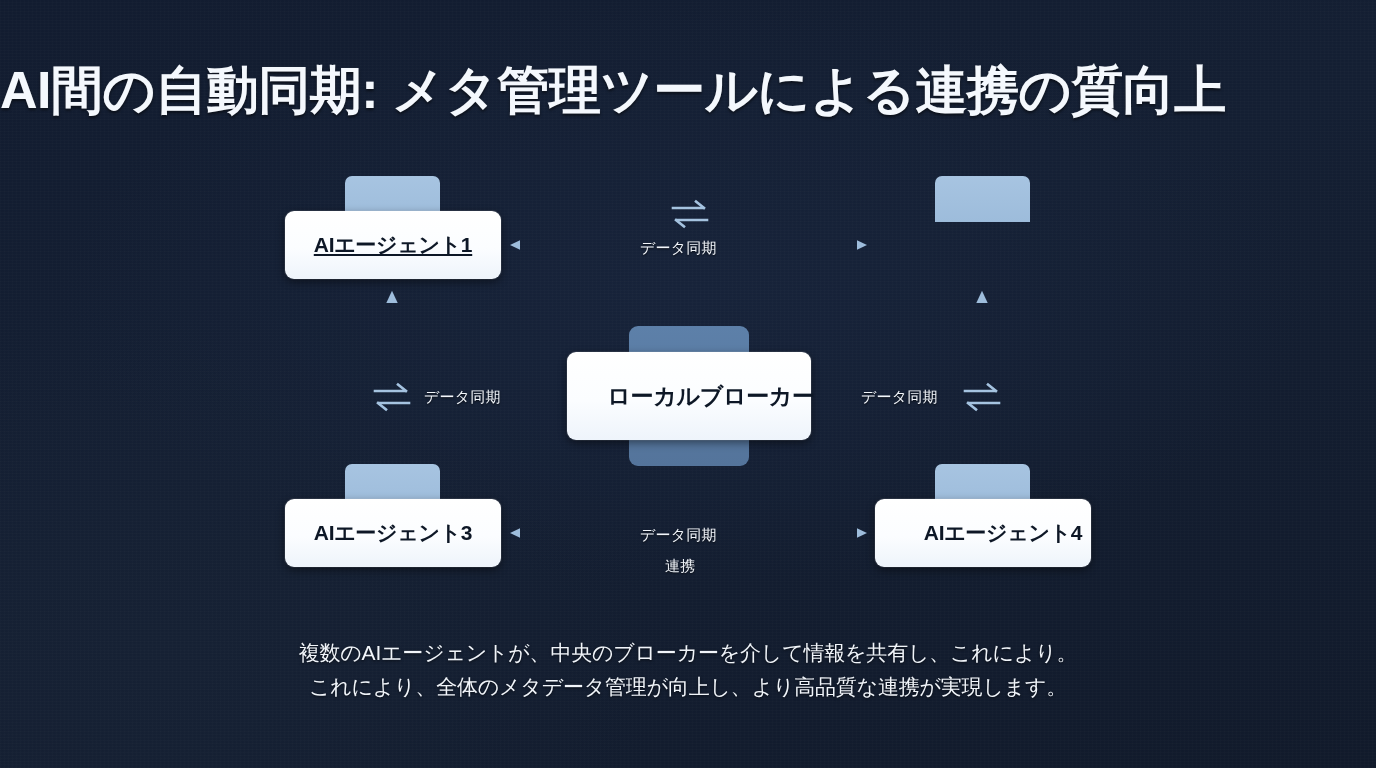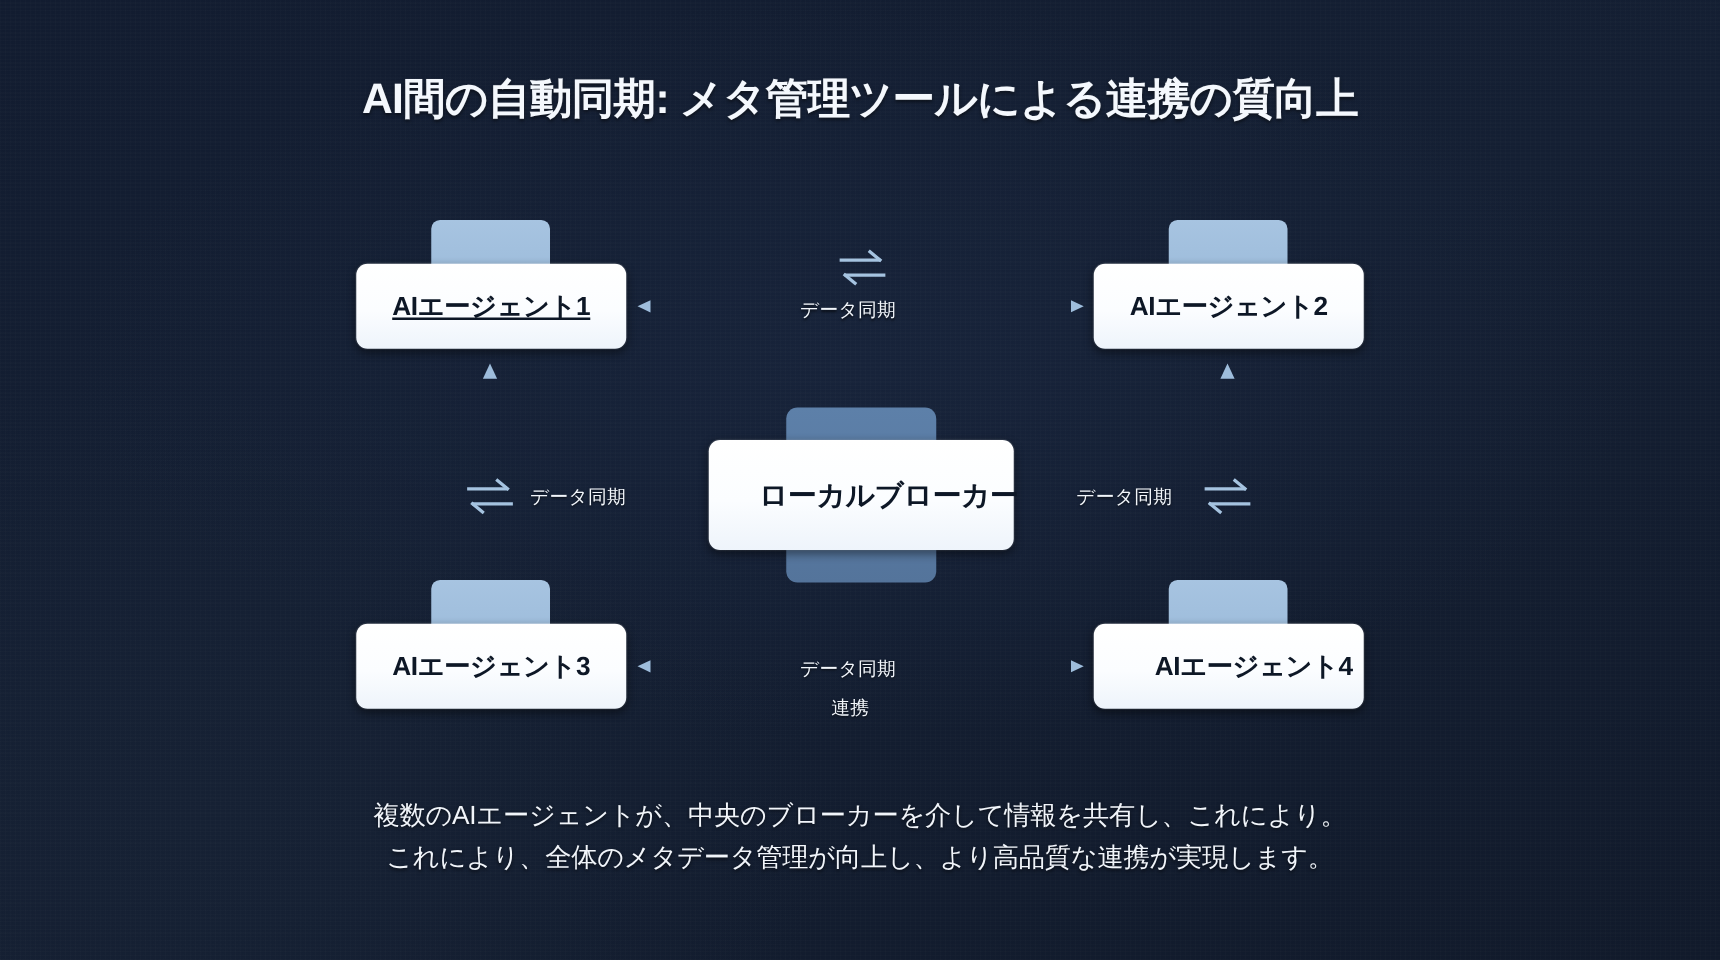--- a/index.html
+++ b/index.html
@@ -22,22 +22,21 @@
     content:"";
     position:absolute; inset:0;
     background-image:
       repeating-linear-gradient(0deg, rgba(255,255,255,.012) 0 1px, rgba(0,0,0,0) 1px 3px),
       repeating-linear-gradient(90deg, rgba(255,255,255,.010) 0 1px, rgba(0,0,0,0) 1px 4px);
     pointer-events:none;
   }
 
   #title {
     position:absolute; left:0; right:0; top:56px;
-    text-align:center;
-    font-size:34px;
+    font-size:52px;
     font-weight:bold;
     letter-spacing:-0.5px;
     color:#f4f8fd;
     text-shadow:0 2px 3px rgba(0,0,0,.55), 0 0 1px rgba(255,255,255,.25);
     white-space:nowrap;
   }
 
   svg#wires { position:absolute; left:0; top:0; width:1376px; height:768px; }
 
   .node {
@@ -142,23 +141,20 @@
       <path d="M689,462 L689,520"></path>
     </g>
   </svg>
 
   <div class="tab" style="left:345px; top:176px;"></div>
   <div class="node" style="left:285px; top:211px;text-decoration:underline;">
     <span>AIエージェント1</span>
   </div>
 
   <div class="tab" style="left:935px; top:176px;"></div>
-  <div class="node" style="left:875px; top:211px;">
-    <span>AIエージェント2</span>
-  </div>
 
   <div class="center-slab" style="left:629px; top:326px;"></div>
   <div class="node center" style="left:567px; top:352px;">
     <span>ローカルブローカー</span>
   </div>
 
   <div class="tab" style="left:345px; top:464px;"></div>
   <div class="node" style="left:285px; top:499px;">
     <span>AIエージェント3</span>
   </div>

